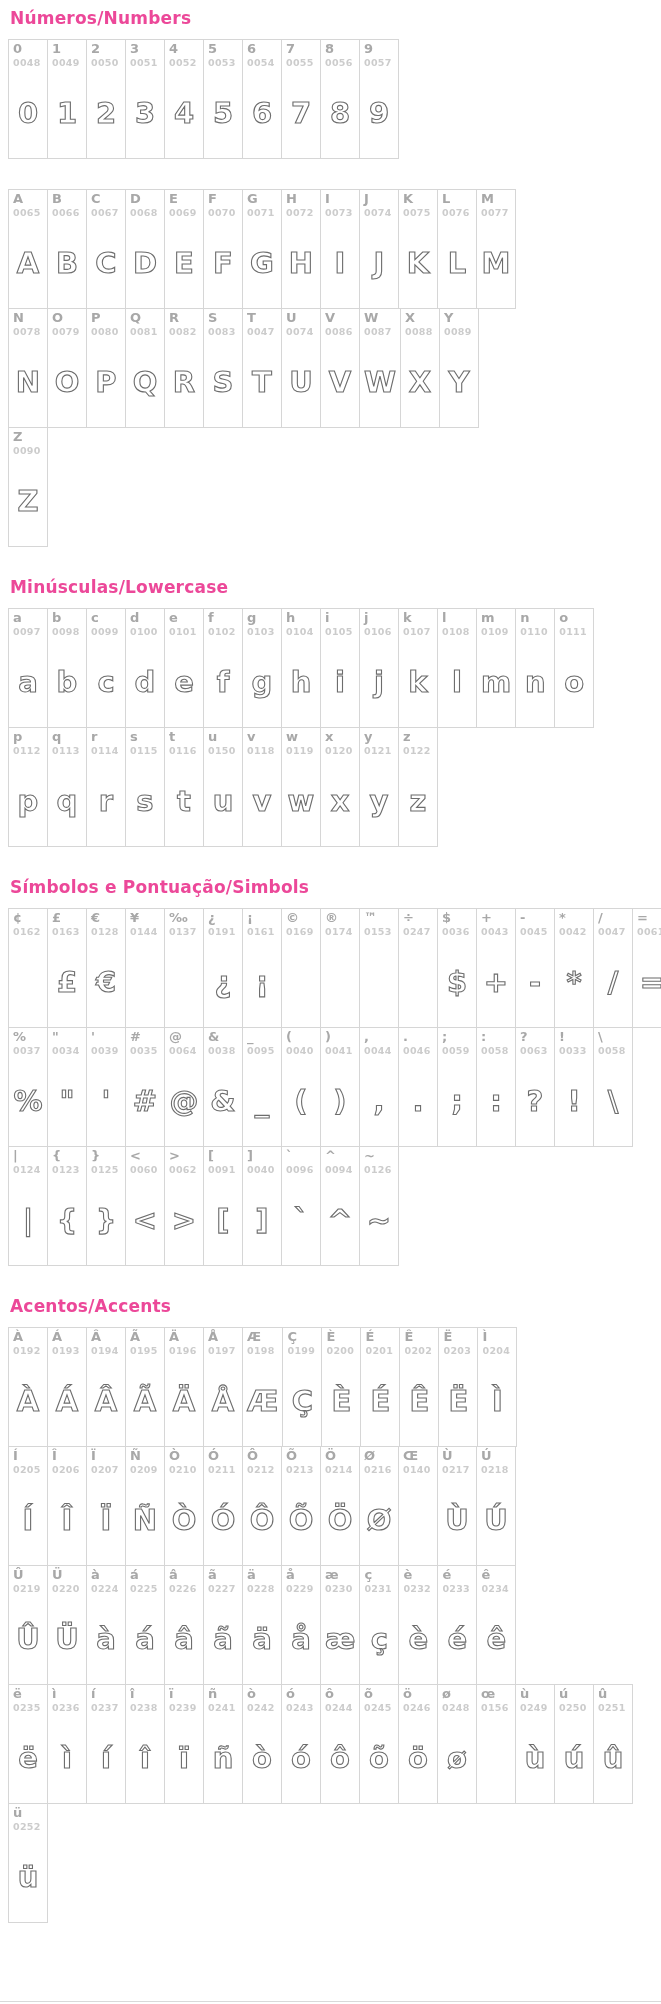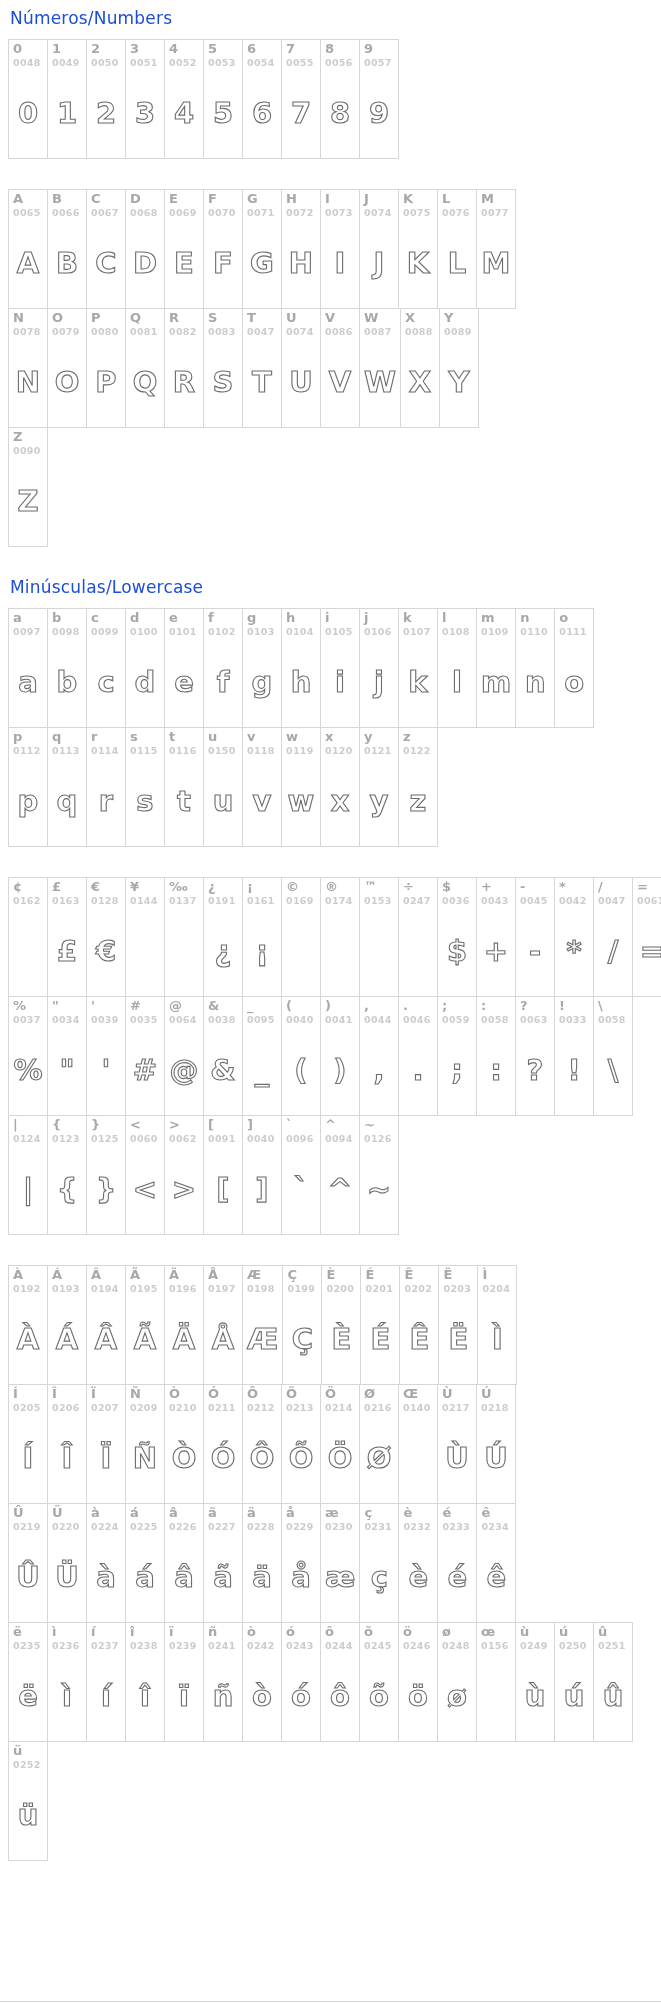--- a/index.html
+++ b/index.html
@@ -3,22 +3,23 @@
 <meta charset="utf-8">
 <style>
   html,body{margin:0;padding:0;background:#ffffff;}
   body{
     width:661px;height:2004px;position:relative;overflow:hidden;
     font-family:"DejaVu Sans","Liberation Sans",sans-serif;
   }
   .page{padding:6px 8px 0 8px;}
   .section{margin-bottom:30px;}
   .section-title{
-    font-size:17px;color:#1d4ed8;letter-spacing:.2px;
+    font-size:17px;color:#ec4899;letter-spacing:.2px;
     margin:30px 0 12px 2px;
+    font-weight:bold;
   }
   .section:first-child .section-title{margin-top:2px;}
   .row{
     display:flex;width:-moz-fit-content;width:fit-content;
     border:1px solid #d6d6d6;margin-top:-1px;background:#fff;
   }
   .row:first-of-type{margin-top:0;}
   .cell{
     display:flex;flex-direction:column;
     min-width:30px;height:112px;padding:2px 4px 4px 4px;
@@ -376,20 +377,21 @@
           <div class="glyph">y</div>
         </div>
         <div class="cell">
           <div class="ch">z</div>
           <div class="code">0122</div>
           <div class="glyph">z</div>
         </div>
       </div>
     </div>
     <div class="section">
+      <div class="section-title">Símbolos e Pontuação/Simbols</div>
       <div class="row">
         <div class="cell">
           <div class="ch">¢</div>
           <div class="code">0162</div>
           <div class="glyph empty"></div>
         </div>
         <div class="cell">
           <div class="ch">£</div>
           <div class="code">0163</div>
           <div class="glyph">£</div>
@@ -599,20 +601,21 @@
           <div class="glyph">^</div>
         </div>
         <div class="cell">
           <div class="ch">~</div>
           <div class="code">0126</div>
           <div class="glyph">~</div>
         </div>
       </div>
     </div>
     <div class="section">
+      <div class="section-title">Acentos/Accents</div>
       <div class="row">
         <div class="cell">
           <div class="ch">À</div>
           <div class="code">0192</div>
           <div class="glyph">À</div>
         </div>
         <div class="cell">
           <div class="ch">Á</div>
           <div class="code">0193</div>
           <div class="glyph">Á</div>

